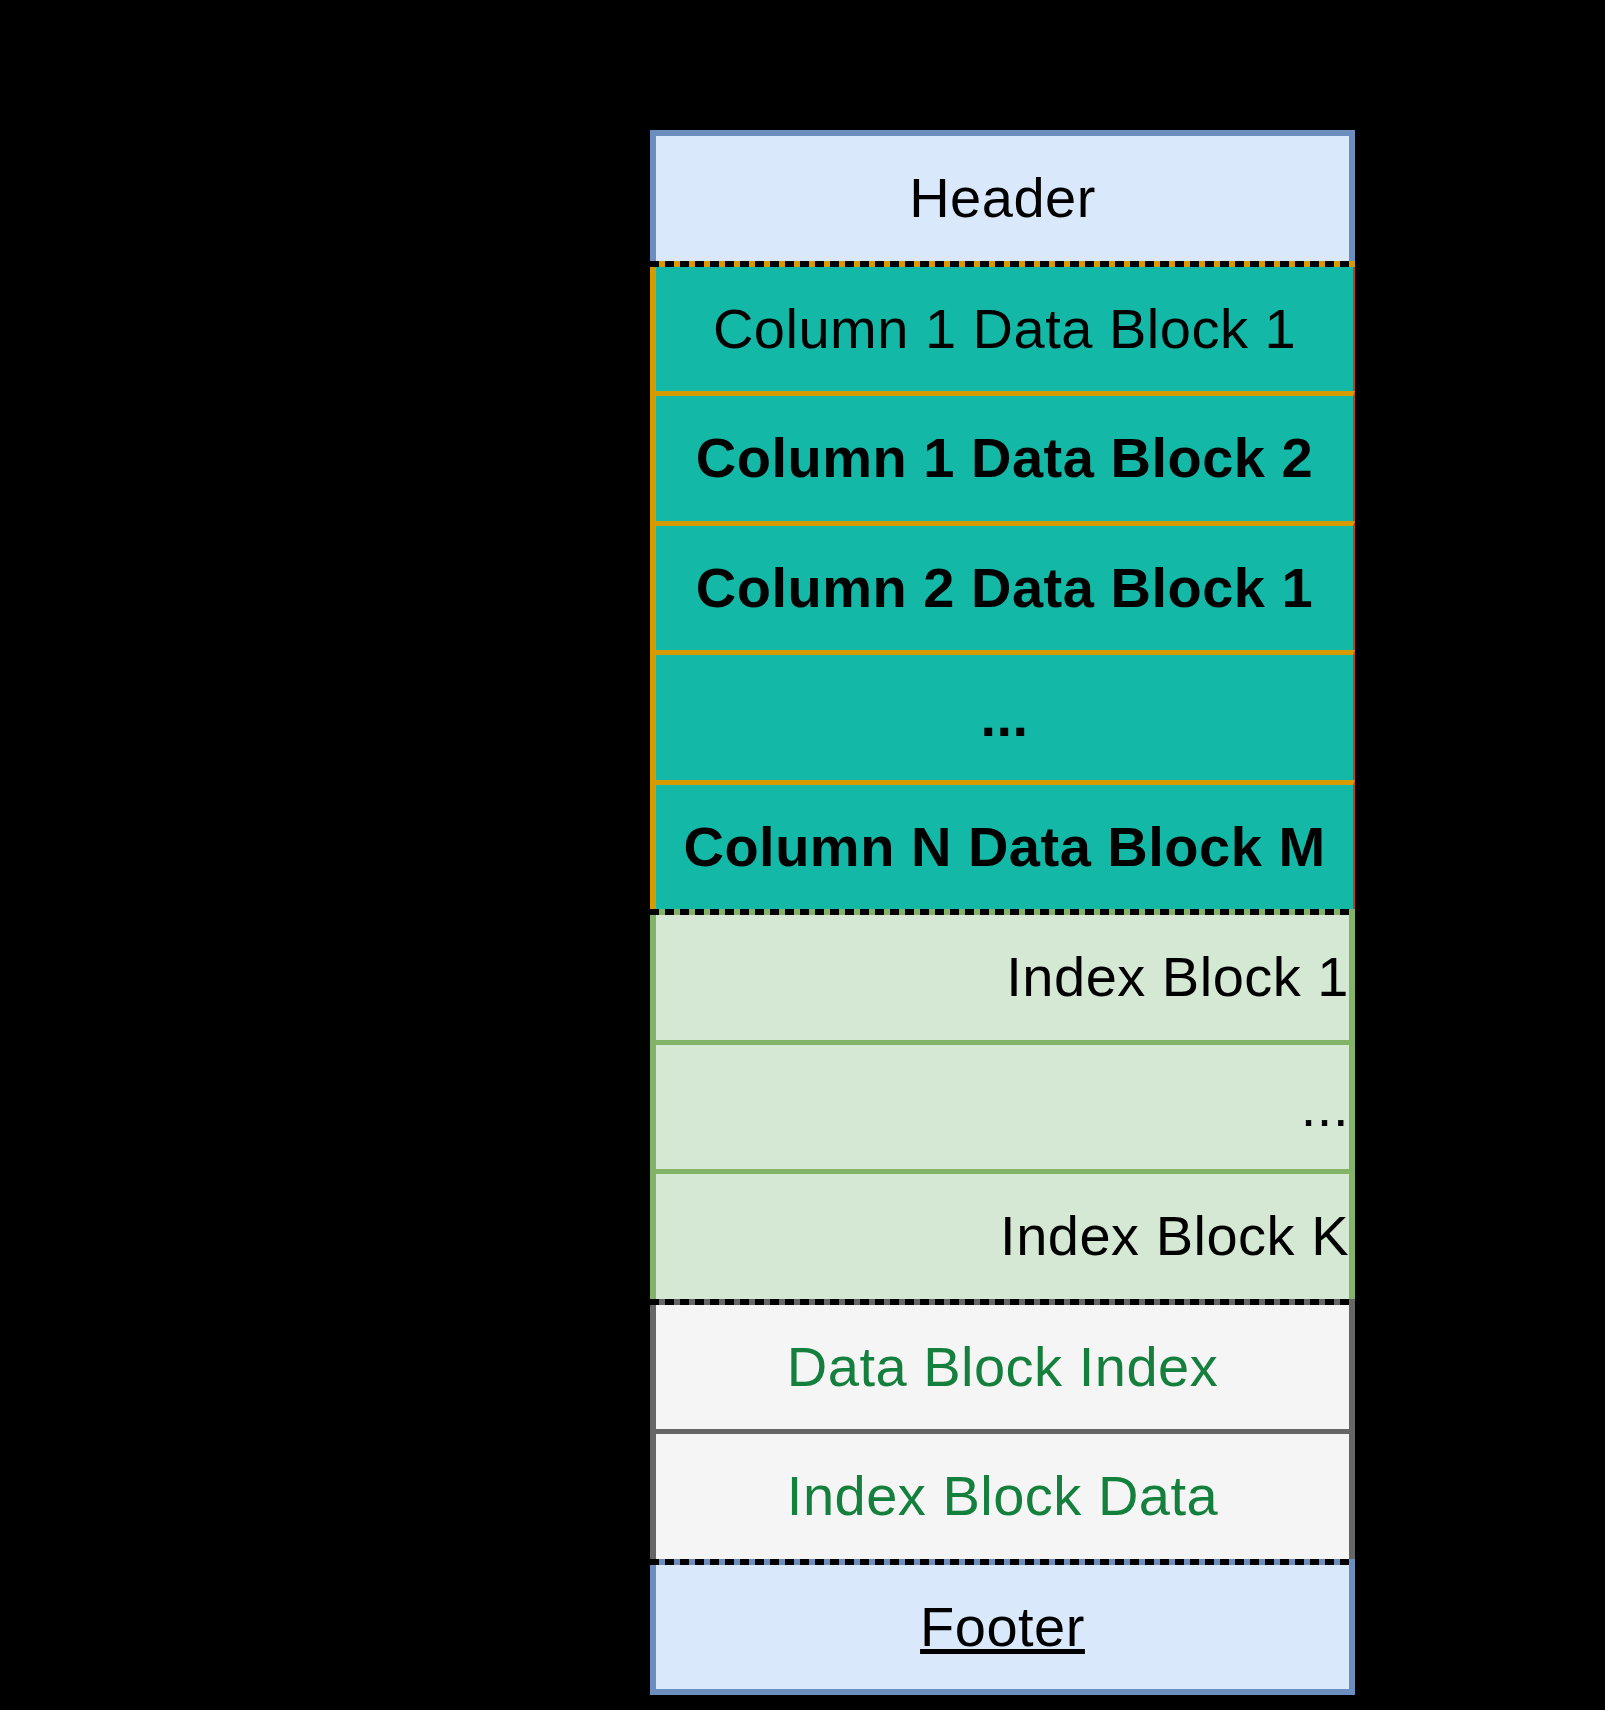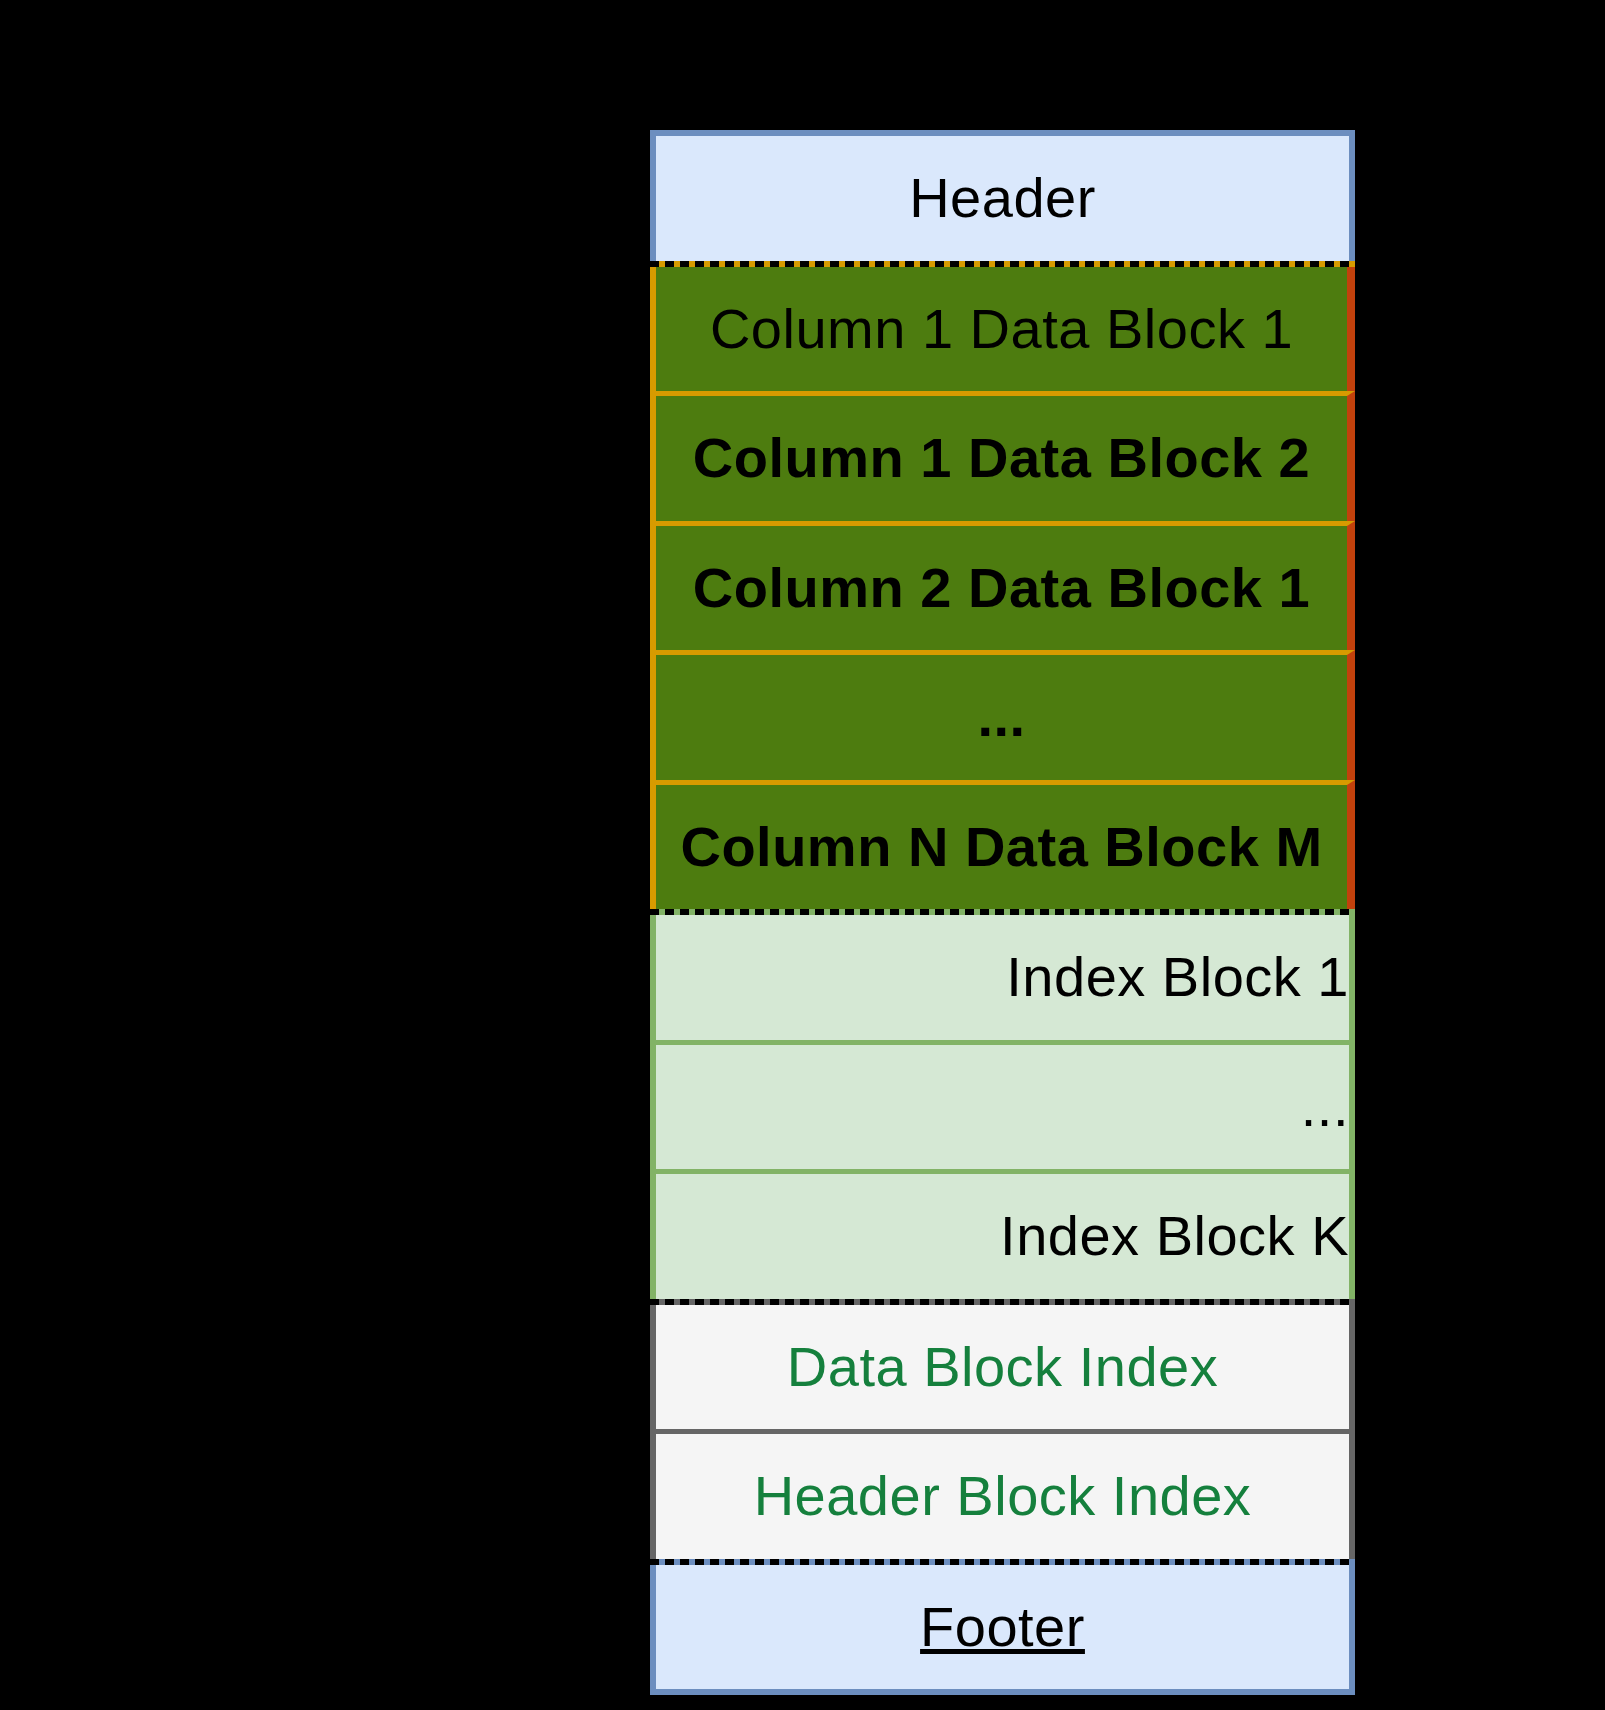--- a/index.html
+++ b/index.html
@@ -39,23 +39,23 @@
   
   .row-blue {
     background: #dae8fc;
     border-left: 6px solid #6c8ebf;
     border-right: 6px solid #6c8ebf;
   }
   .row-blue.first { border-top: 6px solid #6c8ebf; }
   .row-blue.last  { border-bottom: 6px solid #6c8ebf; text-decoration: underline; }
   
   .row-orange {
-    background: #4d7c0f;
+    background: #14b8a6;
     border-left: 6px solid #d79b00;
-    border-right: 8px solid #c2410c;
+    border-right: 2px solid #c2410c;
   }
   .row-orange + .row-orange { border-top: 5px solid #d79b00; font-weight: bold; }
   
   .row-green {
     background: #d5e8d4;
     border-left: 6px solid #82b366;
     border-right: 6px solid #82b366;
     justify-content: flex-end;
   }
   .row-green + .row-green { border-top: 5px solid #82b366; }
@@ -116,21 +116,21 @@
   <div class="row row-green">
     <span class="label">Index Block K</span>
   </div>
 
   <div class="dash-sep sep-gray"></div>
 
   <div class="row row-gray">
     <span class="label">Data Block Index</span>
   </div>
   <div class="row row-gray">
-    <span class="label">Header Block Index</span>
+    <span class="label">Index Block Data</span>
   </div>
 
   <div class="dash-sep sep-blue"></div>
 
   <div class="row row-blue last">
     <span class="label">Footer</span>
   </div>
 
 </div>
 

